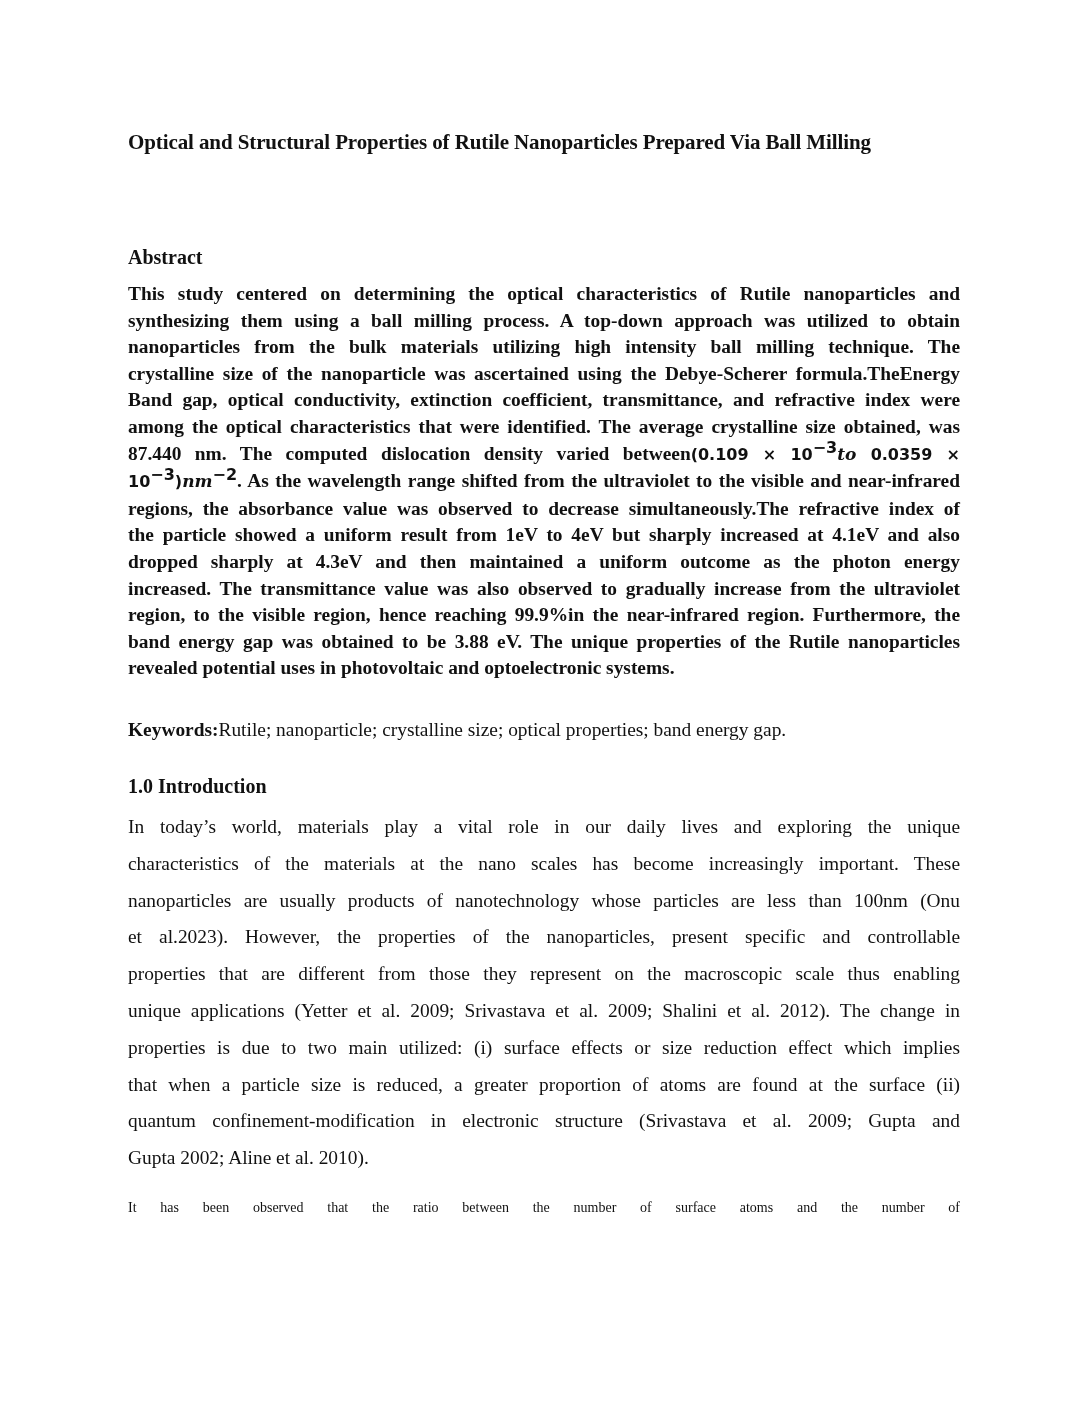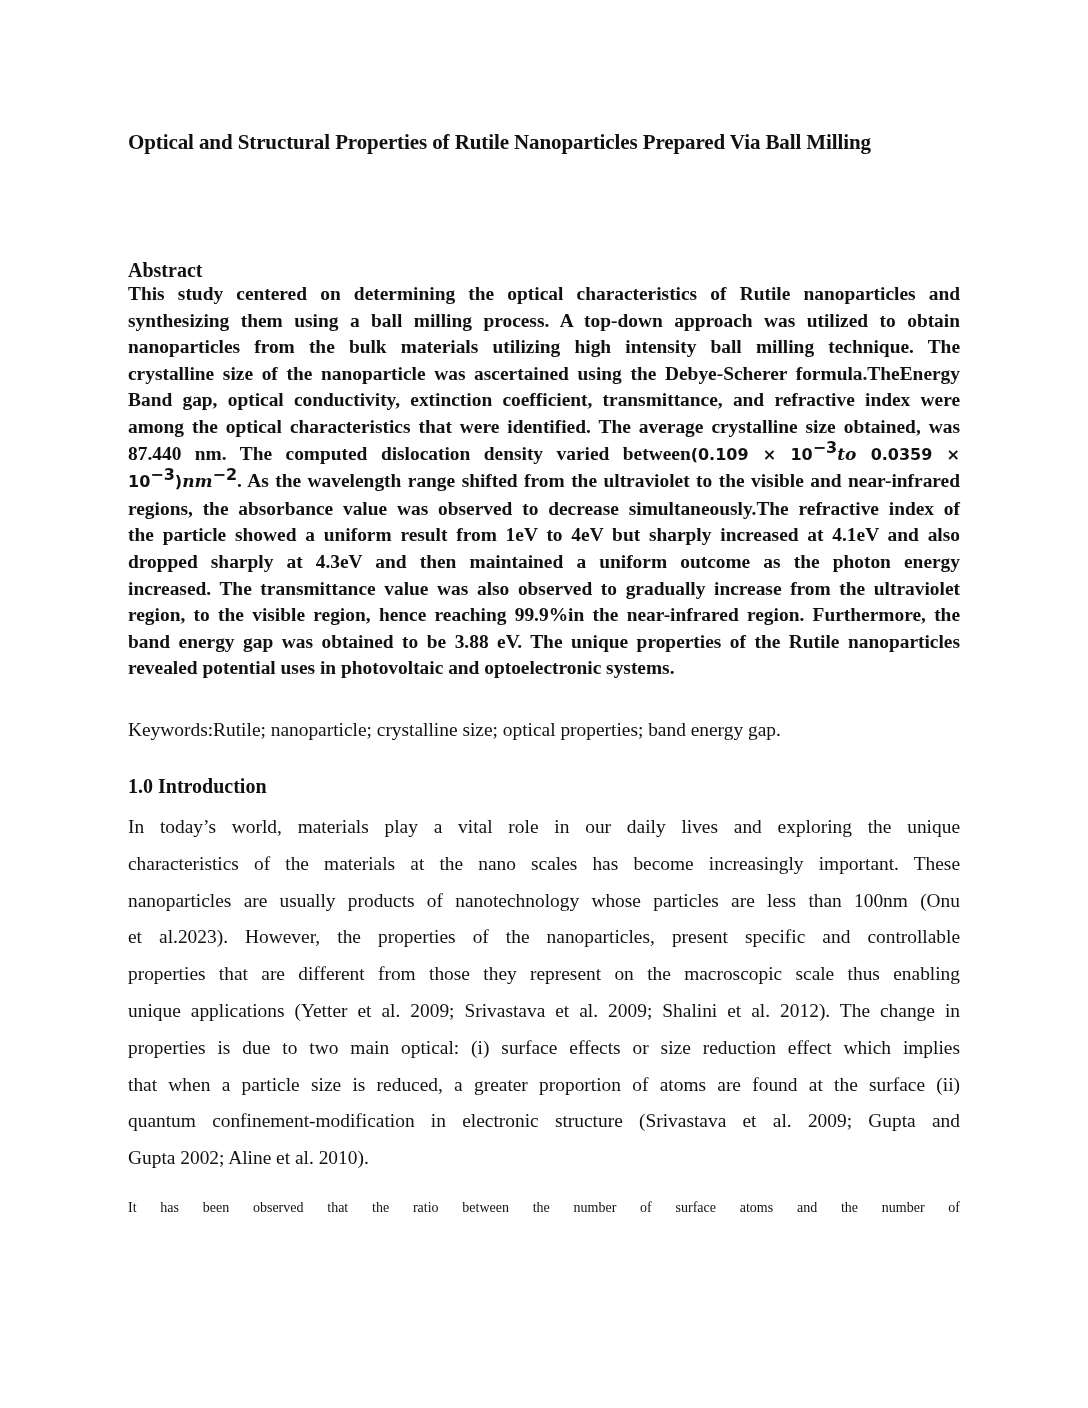--- a/index.html
+++ b/index.html
@@ -10,35 +10,35 @@
              font-size: 21px; line-height: 26px; white-space: nowrap; letter-spacing: -0.1px; }
     .h { position: absolute; left: 0; font-weight: bold; font-size: 20px; line-height: 24px; }
     .abstract { position: absolute; top: 281px; left: 0; width: 832px;
                 font-size: 19.4px; line-height: 26.6px; text-align: justify; }
     .abstract .line { display: block; text-align: justify; text-align-last: justify; white-space: nowrap; font-weight: bold; }
     .abstract .line.last { text-align-last: left; }
     .math { font-family: "DejaVu Sans", sans-serif; font-size: 16px; }
     .mi { font-family: "DejaVu Serif", serif; font-style: italic; font-size: 17px; }
     sup { font-size: 11px; line-height: 0; vertical-align: 7px; }
     .keywords { position: absolute; top: 718px; left: 0; font-size: 19.4px; line-height: 24px; white-space: nowrap; }
-    .keywords b { font-weight: normal; text-align: center; }
+    .keywords b { font-weight: bold; text-align: center; }
     .intro { position: absolute; top: 809px; left: 0; width: 832px; font-size: 19.4px; line-height: 36.8px; }
     .intro .line { display: block; text-align: justify; text-align-last: justify; white-space: nowrap; }
     .intro .line.last { text-align-last: left; }
     .intro2 { position: absolute; top: 1190px; left: 0; width: 832px; font-size: 14px; line-height: 36.8px; }
     .intro2 .line { display: block; text-align: justify; text-align-last: justify; white-space: nowrap; }
   </style>
 </head>
 <body>
 
 <div class="page">
 
   <div class="title">Optical and Structural Properties of Rutile Nanoparticles Prepared Via Ball Milling</div>
 
-  <div class="h" style="top:258px">Abstract</div>
+  <div class="h" style="top:245px">Abstract</div>
 
   <div class="abstract">
     <span class="line">This study centered on determining the optical characteristics of Rutile nanoparticles and</span>
     <span class="line">synthesizing them using a ball milling process. A top-down approach was utilized to obtain</span>
     <span class="line">nanoparticles from the bulk materials utilizing high intensity ball milling technique. The</span>
     <span class="line">crystalline size of the nanoparticle was ascertained using the Debye-Scherer formula.TheEnergy</span>
     <span class="line">Band gap, optical conductivity, extinction coefficient, transmittance, and refractive index were</span>
     <span class="line">among the optical characteristics that were identified. The average crystalline size obtained, was</span>
     <span class="line"><span>87.440 nm. The computed dislocation density varied between</span><span class="math">(0.109 × 10</span><sup class="math">−3</sup><span class="mi">to</span><span class="math"> 0.0359 ×</span></span>
     <span class="line"><span class="math">10</span><sup class="math">−3</sup><span class="math">)</span><span class="mi">nm</span><sup class="math">−2</sup><span>. As the wavelength range shifted from the ultraviolet to the visible and near-infrared</span></span>
@@ -55,21 +55,21 @@
 
   <div class="h" style="top:774px">1.0 Introduction</div>
 
   <div class="intro">
     <span class="line">In today’s world, materials play a vital role in our daily lives and exploring the unique</span>
     <span class="line">characteristics of the materials at the nano scales has become increasingly important. These</span>
     <span class="line">nanoparticles are usually products of nanotechnology whose particles are less than 100nm (Onu</span>
     <span class="line">et al.2023). However, the properties of the nanoparticles, present specific and controllable</span>
     <span class="line">properties that are different from those they represent on the macroscopic scale thus enabling</span>
     <span class="line">unique applications (Yetter et al. 2009; Srivastava et al. 2009; Shalini et al. 2012). The change in</span>
-    <span class="line">properties is due to two main optical: (i) surface effects or size reduction effect which implies</span>
+    <span class="line">properties is due to two main utilized: (i) surface effects or size reduction effect which implies</span>
     <span class="line">that when a particle size is reduced, a greater proportion of atoms are found at the surface (ii)</span>
     <span class="line">quantum confinement-modification in electronic structure (Srivastava et al. 2009; Gupta and</span>
     <span class="line last">Gupta 2002; Aline et al. 2010).</span>
   </div>
 
   <div class="intro2">
     <span class="line">It has been observed that the ratio between the number of surface atoms and the number of</span>
   </div>
 
 </div>

